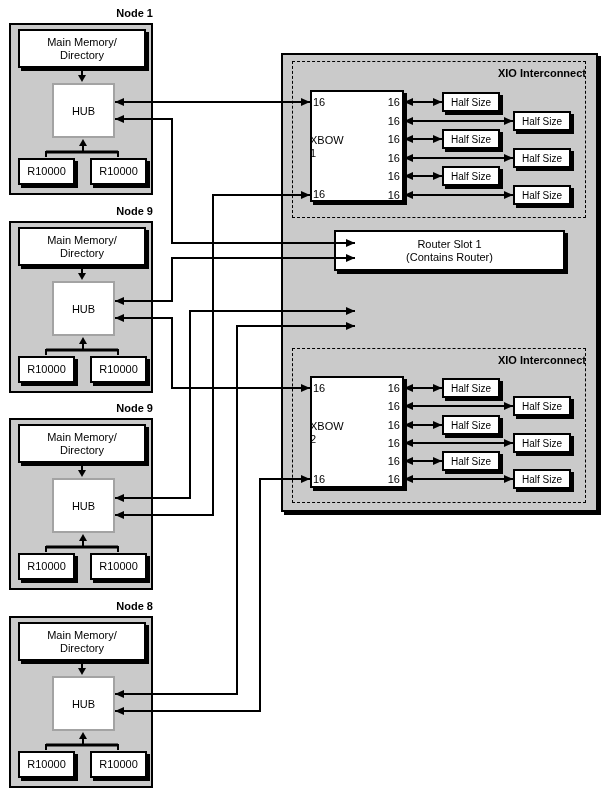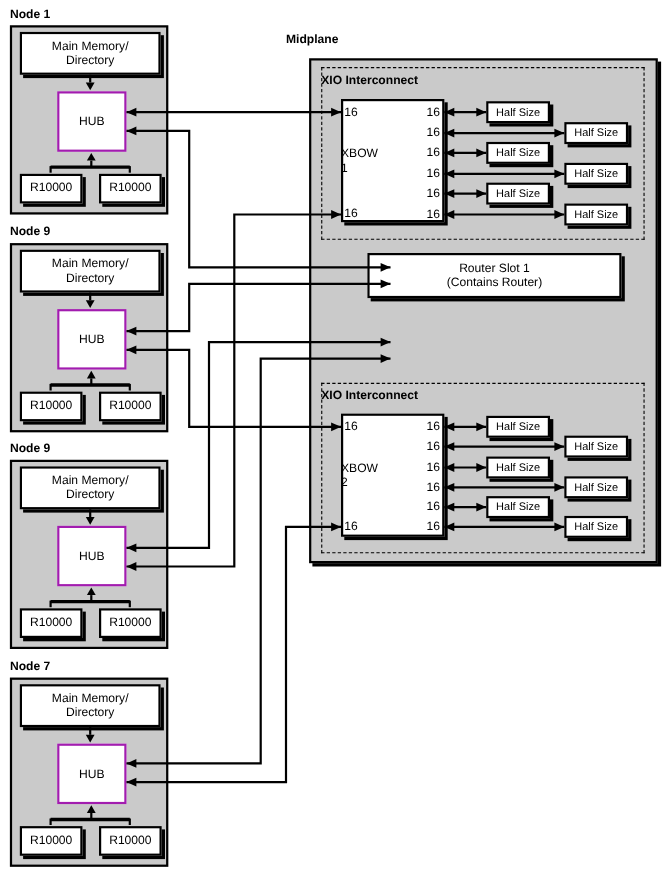--- a/index.html
+++ b/index.html
@@ -1,26 +1,26 @@
 <!DOCTYPE html>
 <html><head>
 <meta charset="utf-8">
 <style>
   html,body{margin:0;padding:0;background:#fff;}
   .canvas{position:relative;width:608px;height:798px;background:#ffffff;
     font-family:"Liberation Sans",sans-serif;color:#000;overflow:hidden;}
   .abs{position:absolute;box-sizing:border-box;}
-  .ttl{font-weight:bold;font-size:11px;text-align:left;}
+  .ttl{font-weight:bold;font-size:11px;text-align:right;}
   .panel{background:#cacaca;border:2px solid #000;}
   .mp{background:#cacaca;border:2px solid #000;box-shadow:3px 3px 0 #000;}
   .dash{border:1px dashed #000;}
   .wbox{background:#fff;border:2px solid #000;box-shadow:3px 3px 0 #000;
     display:flex;flex-direction:column;align-items:center;justify-content:center;
     font-size:11px;line-height:13px;text-align:center;}
-  .hubbox{background:#fff;border:2px solid #a21caf;display:flex;align-items:center;
+  .hubbox{background:#fff;border:2px solid #a3a3a3;display:flex;align-items:center;
     justify-content:center;font-size:11px;}
   .xbow{background:#fff;border:2px solid #000;box-shadow:3px 3px 0 #000;}
   .xlbl{font-size:11px;line-height:13px;text-align:left;}
   .xlbl span{display:block;}
   .p16{font-size:11px;width:24px;}
   .p16r{text-align:right;}
   .card{background:#fff;border:2px solid #000;box-shadow:3px 3px 0 #000;
     width:58px;height:20px;display:flex;align-items:center;justify-content:center;
     font-size:10px;}
   svg.wires{position:absolute;left:0;top:0;pointer-events:none;}
@@ -71,37 +71,36 @@
   <div class="abs hubbox" style="left:52px;top:478px;width:63px;height:55px">
     <span>HUB</span>
   </div>
   <div class="abs wbox" style="left:18px;top:553px;width:57px;height:27px">
     <span>R10000</span>
   </div>
   <div class="abs wbox" style="left:90px;top:553px;width:57px;height:27px">
     <span>R10000</span>
   </div>
 
-  <div class="abs ttl" style="left:9px;top:600px;width:144px">Node 7</div>
+  <div class="abs ttl" style="left:9px;top:600px;width:144px">Node 8</div>
   <div class="abs panel" style="left:9px;top:616px;width:144px;height:172px"></div>
   <div class="abs wbox" style="left:18px;top:622px;width:128px;height:39px">
     <span>Main Memory/</span>
     <span>Directory</span>
   </div>
   <div class="abs hubbox" style="left:52px;top:676px;width:63px;height:55px">
     <span>HUB</span>
   </div>
   <div class="abs wbox" style="left:18px;top:751px;width:57px;height:27px">
     <span>R10000</span>
   </div>
   <div class="abs wbox" style="left:90px;top:751px;width:57px;height:27px">
     <span>R10000</span>
   </div>
 
-  <div class="abs ttl" style="left:260px;top:30px;width:330px">Midplane</div>
   <div class="abs mp" style="left:281px;top:53px;width:317px;height:459px"></div>
 
   <div class="abs dash" style="left:292px;top:61px;width:294px;height:157px"></div>
   <div class="abs ttl" style="left:292px;top:67px;width:294px">XIO Interconnect</div>
   <div class="abs xbow" style="left:310px;top:90px;width:94px;height:112px"></div>
   <div class="abs xlbl" style="left:310px;top:134px;width:94px">
     <span>XBOW</span>
     <span>1</span>
   </div>
   <div class="abs p16" style="left:313px;top:96px">16</div>

